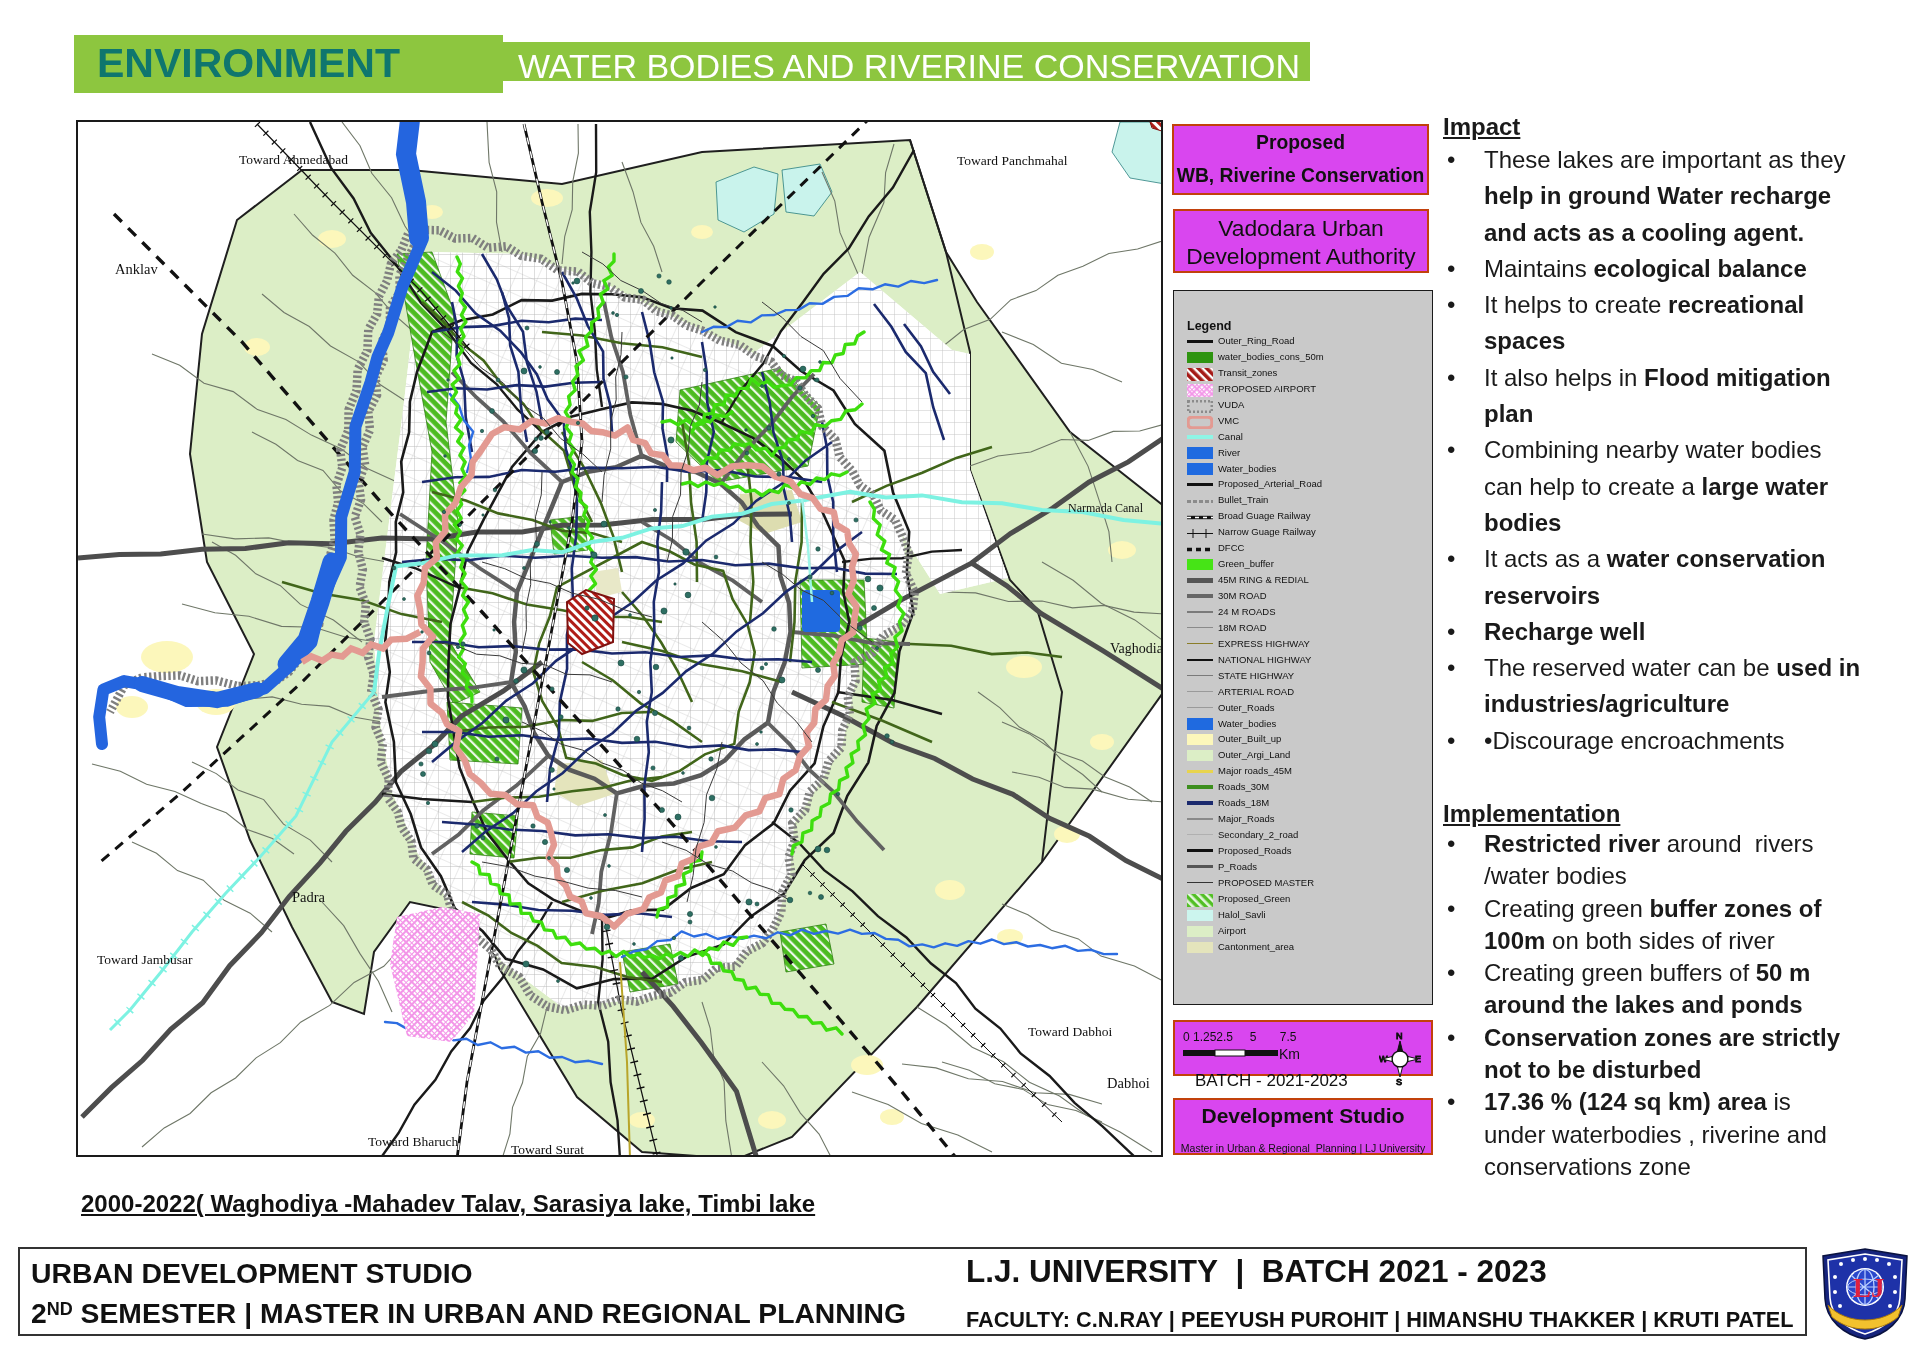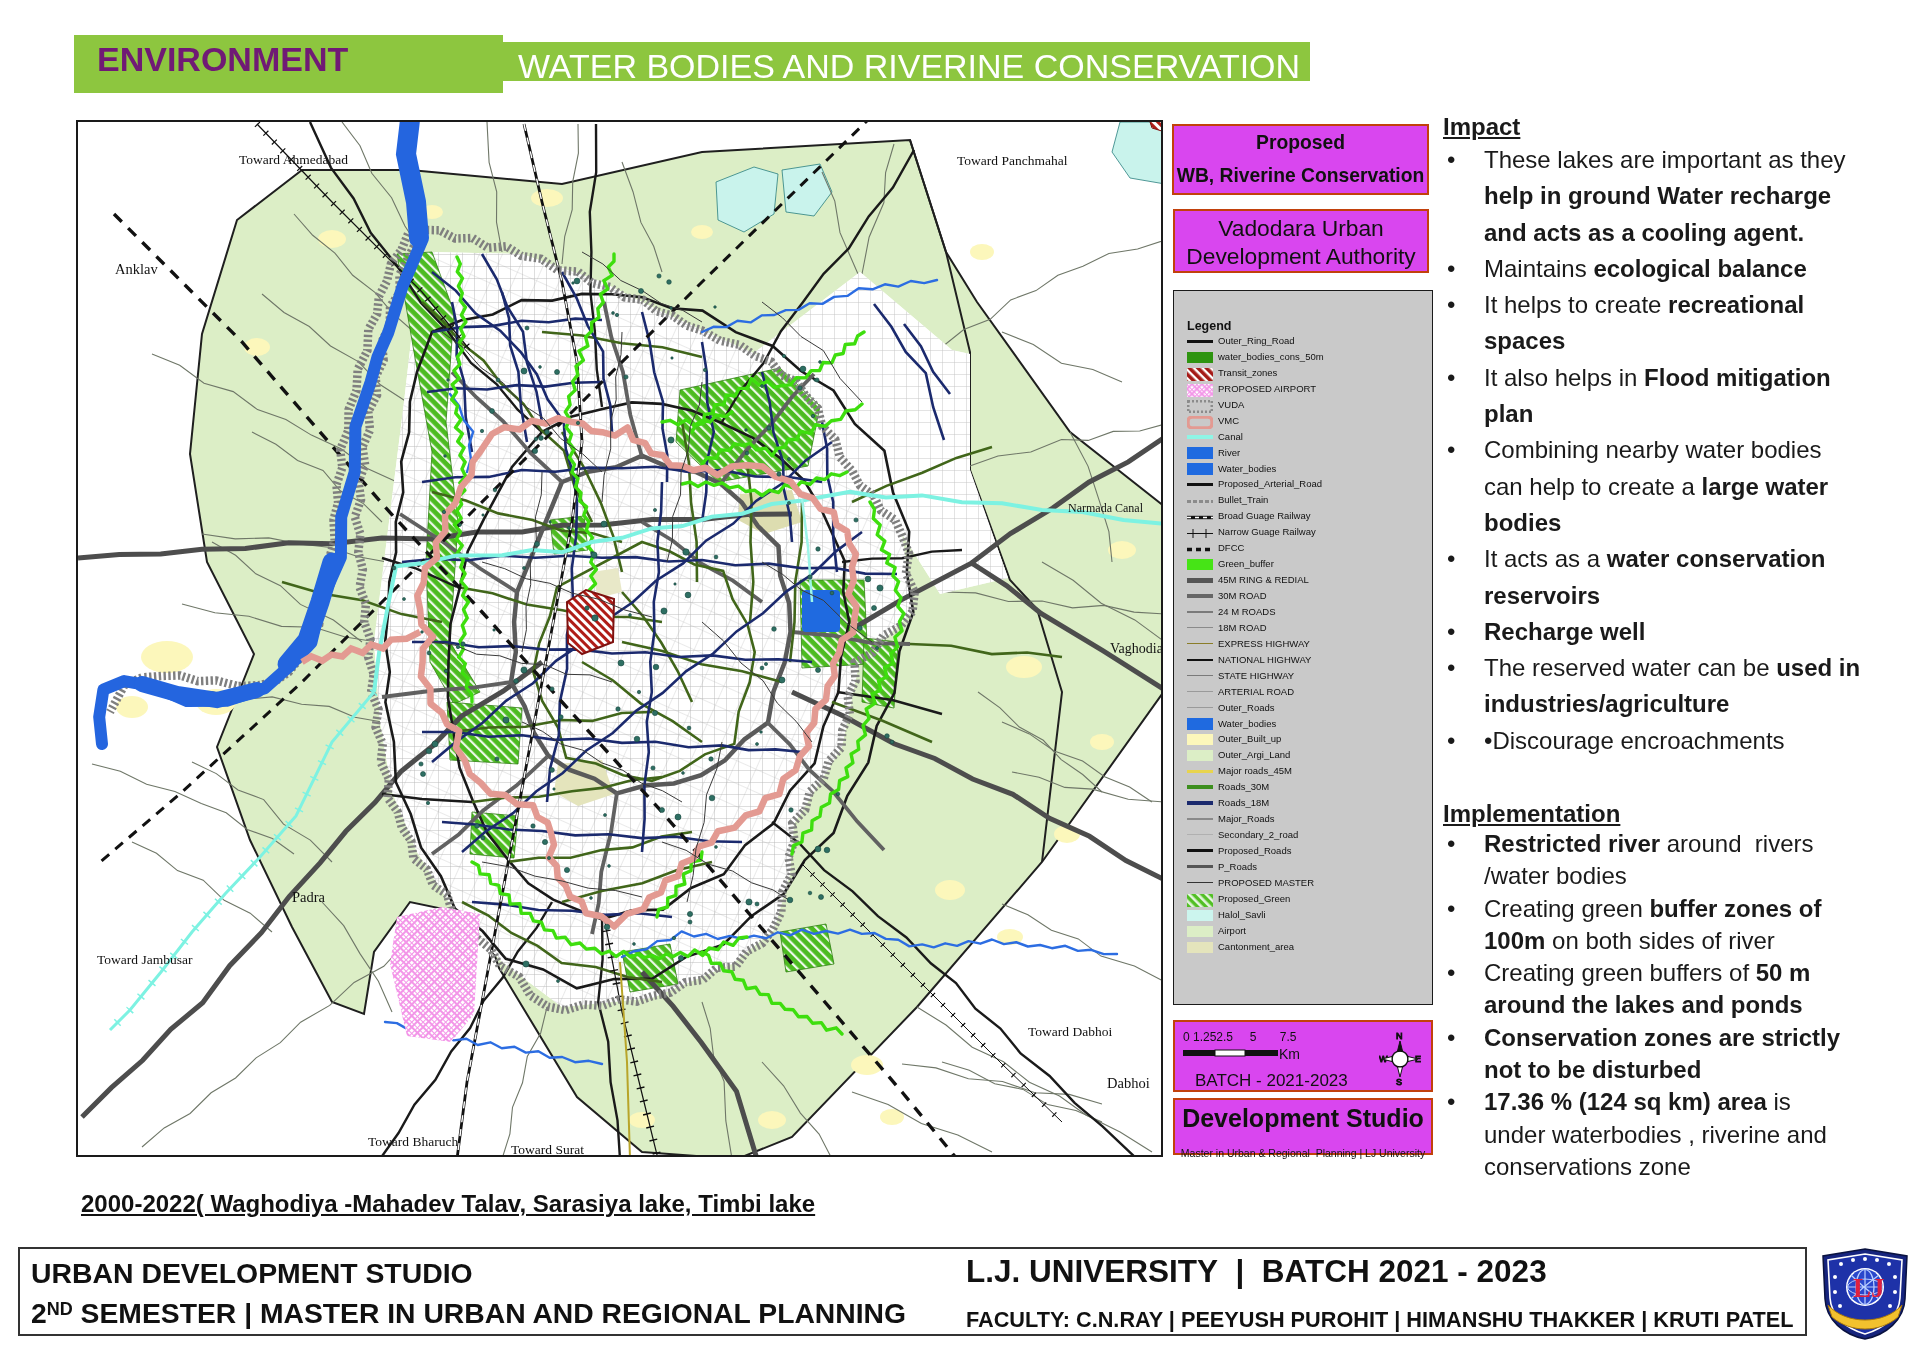--- a/index.html
+++ b/index.html
@@ -25,21 +25,21 @@
       </pattern>
 <pattern id="lhgrn" width="6" height="6" patternUnits="userSpaceOnUse" patternTransform="rotate(-45)">
         <rect width="6" height="6" fill="#52bf25"></rect>
         <rect width="2.6" height="6" fill="#fff" opacity="0.85"></rect>
       </pattern>
 </defs>
   </svg>
 
 <div class="abs" style="left:74px;top:35px;width:429px;height:58px;background:#8dc63f;"></div>
 <div class="abs" style="left:503px;top:42px;width:807px;height:39px;background:#8dc63f;"></div>
-<div class="abs" style="left:97px;top:40px;font-size:34px;font-weight:bold;color:#701a75;">ENVIRONMENT</div>
+<div class="abs" style="left:97px;top:40px;font-size:41px;font-weight:bold;color:#0f766e;">ENVIRONMENT</div>
 <div class="abs" style="left:518px;top:47px;font-size:34px;font-weight:normal;color:#fff;">WATER BODIES AND RIVERINE CONSERVATION</div>
 
 <div class="abs" style="left:76px;top:120px;width:1087px;height:1037px;border:2px solid #1a1a1a;background:#fff;">
 <svg width="1083" height="1033" viewBox="0 0 1083 1033">
 <defs>
 <pattern id="citygrid" width="12" height="12" patternUnits="userSpaceOnUse">
   <rect width="12" height="12" fill="white"></rect>
   <path d="M0,0 H12 M0,0 V12" stroke="#adadad" stroke-width="0.9" fill="none"></path>
 </pattern>
 <pattern id="citygrid2" width="21" height="21" patternUnits="userSpaceOnUse" patternTransform="rotate(24)">
@@ -662,21 +662,21 @@
       <span>Airport</span>
     </div>
 <div class="li">
       <div class="sw">
         <div style="height:11px;background:#e4e4bc;width:100%;margin-top:1px"></div>
       </div>
       <span>Cantonment_area</span>
     </div>
 </div>
 
-<div class="abs gray-box" style="left:1173px;top:1020px;width:260px;height:72px;padding-left:8px;">
+<div class="abs gray-box" style="left:1173px;top:1020px;width:260px;height:56px;padding-left:8px;">
 <div class="abs" style="left:8px;top:8px;font-size:12px;color:#111;">0 1.252.5&nbsp;&nbsp;&nbsp;&nbsp;&nbsp;5&nbsp;&nbsp;&nbsp;&nbsp;&nbsp;&nbsp;&nbsp;7.5</div>
 <svg class="abs" style="left:8px;top:26px;" width="130" height="12">
 <rect x="0" y="2" width="32" height="6" fill="#111"></rect>
 <rect x="32" y="2" width="30" height="6" fill="#fff" stroke="#111" stroke-width="1"></rect>
 <rect x="62" y="2" width="33" height="6" fill="#111"></rect>
 </svg>
 <div class="abs" style="left:104px;top:24px;font-size:14px;color:#111;">Km</div>
 <div class="abs" style="left:20px;top:49px;font-size:17px;color:#111;">BATCH - 2021-2023</div>
 <svg class="abs" style="left:204px;top:8px;" width="42" height="56" viewBox="0 0 42 56">
 <g stroke="#111" fill="#111">
@@ -687,21 +687,21 @@
 <circle cx="21" cy="29" r="8" fill="#fff" stroke-width="1.5"></circle>
 <path d="M21,11 L23.5,21 H18.5 Z"></path>
 <path d="M21,47 L23.5,37 H18.5 Z" fill="#fff" stroke-width="1"></path>
 <path d="M3,29 L13,26.5 V31.5 Z" fill="#fff" stroke-width="1"></path>
 <path d="M39,29 L29,26.5 V31.5 Z" fill="#fff" stroke-width="1"></path>
 </g>
 </svg>
 </div>
 
 <div class="abs gray-box" style="left:1173px;top:1098px;width:260px;height:57px;text-align:center;color:#111;">
-<div style="font-weight:bold;font-size:25px;margin-top:4px;">Development Studio</div>
+<div style="font-weight:bold;font-size:21px;margin-top:4px;">Development Studio</div>
 <div style="font-size:10.5px;margin-top:14px;">Master in Urban &amp; Regional&nbsp; Planning | LJ University</div>
 </div>
 
 <div class="abs" style="left:1443px;top:113px;width:480px;color:#1a1a1a;">
 <div style="font-size:24px;font-weight:bold;text-decoration:underline;">Impact</div>
 <ul class="blt" style="font-size:24px;line-height:36.3px;margin-top:1px;">
 <li>These lakes are important as they<br><b>help in ground Water recharge</b><br><b>and acts as a cooling agent.</b></li>
 <li>Maintains <b>ecological balance</b></li>
 <li>It helps to create <b>recreational</b><br><b>spaces</b></li>
 <li>It also helps in <b>Flood mitigation</b><br><b>plan</b></li>

